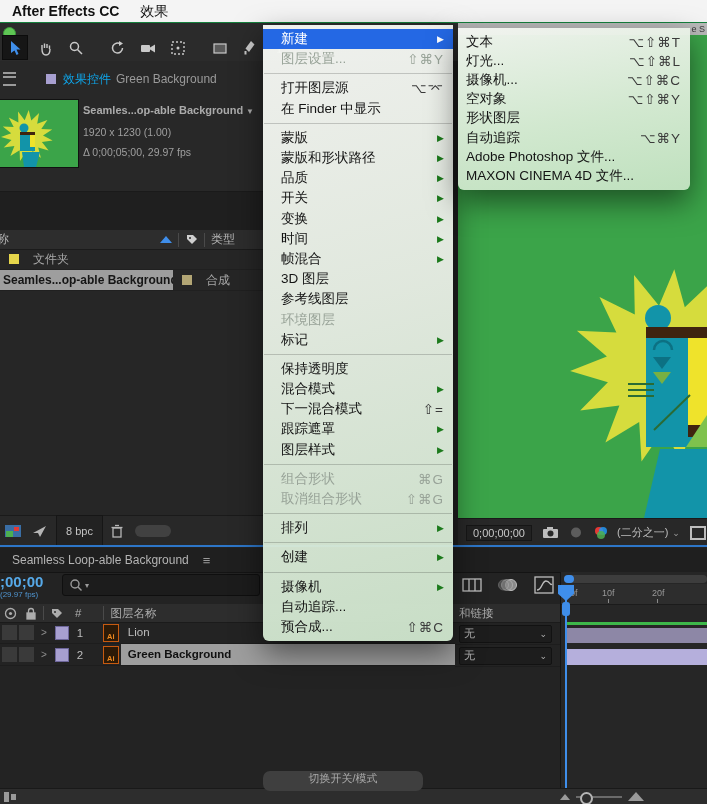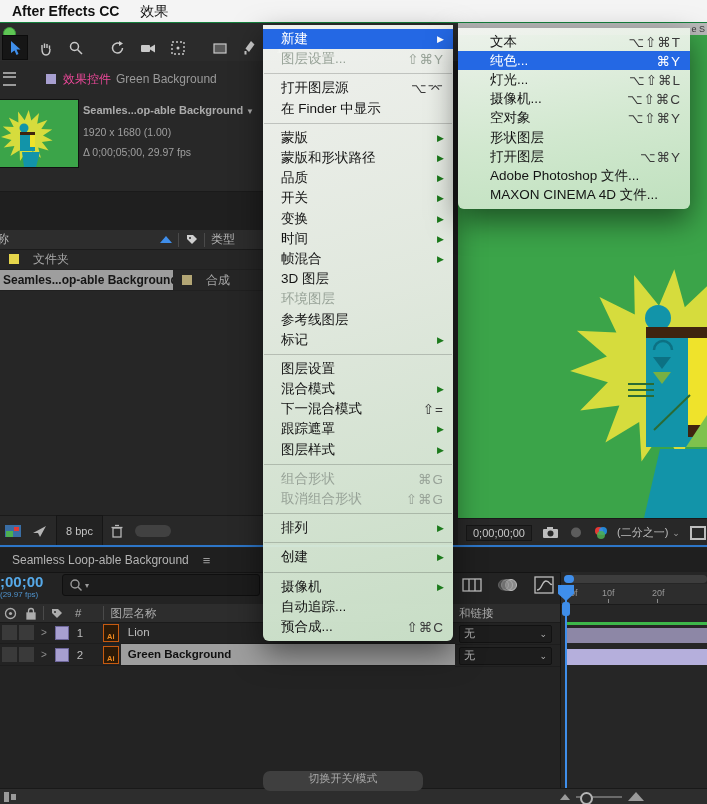--- a/index.html
+++ b/index.html
@@ -22,21 +22,21 @@
   .tool.active{background:#161616;border:1px solid #0c0c0c;}
   .tool svg{display:block;}
   .tgap{width:6px;}
 
   
   .fx-panel{left:0;top:61px;width:263px;height:130px;background:#282828;border-bottom:1px solid #1a1a1a;}
   .fx-head{left:0;top:66px;width:263px;height:26px;display:flex;align-items:center;color:#c3c3c3;font-size:12px;}
   .burger{width:13px;height:10px;margin:0 8px 0 3px;border-top:2px solid #9a9a9a;border-bottom:2px solid #9a9a9a;}
   .burger i{display:block;height:2px;background:#9a9a9a;margin-top:2px;}
   .tabsq{width:10px;height:10px;background:#a79fd0;margin:0 7px 0 22px;}
-  .fx-tab-label{color:#ec4899;}
+  .fx-tab-label{color:#0ea5e9;}
   .fx-comp{color:#9a9a9a;margin-left:5px;}
   .thumb{left:0;top:100px;width:78px;height:67px;outline:1px solid #111;}
   .fx-meta{left:83px;top:100px;width:178px;color:#9f9f9f;font-size:10.5px;line-height:20px;}
   .fx-meta .b{font-weight:bold;color:#ababab;font-size:11px;}
 
   
   .proj{left:0;top:230px;width:263px;height:285px;background:#262626;}
   .proj-head{left:0;top:230px;width:263px;height:19px;background:#2d2d2d;border-bottom:1px solid #1b1b1b;
     display:flex;align-items:center;color:#b5b5b5;font-size:12px;}
   .clip-name{width:12px;overflow:hidden;white-space:nowrap;}
@@ -126,21 +126,21 @@
   .mtn-b{width:0;height:0;border-left:8px solid transparent;border-right:8px solid transparent;border-bottom:9px solid #9a9a9a;}
 
   
   .menu{position:absolute;z-index:20;box-shadow:0 12px 30px rgba(0,0,0,.5);border-radius:0 0 6px 6px;
     padding:4px 0;font-size:13.5px;color:#141414;}
   .menu.main{left:263px;top:25px;width:190px;
     background:linear-gradient(165deg,rgba(246,247,244,.97) 0%,rgba(232,240,229,.96) 45%,rgba(208,231,206,.95) 100%);}
   .menu.sub{left:458px;top:28px;width:232px;
     background:linear-gradient(170deg,rgba(243,245,241,.97) 0%,rgba(216,235,213,.96) 55%,rgba(198,228,196,.95) 100%);}
   .menu-item{height:20.2px;display:flex;align-items:center;padding:0 9px 0 18px;white-space:nowrap;}
-  .menu.sub .menu-item{height:19.2px;padding-left:32px;text-align:center;}
+  .menu.sub .menu-item{height:19.2px;padding-left:8px;text-align:center;}
   .menu-item.hl{background:#2468e4;color:#fff;}
   .menu-item.disabled{color:#98a398;}
   .mi-spring{flex:1;}
   .mi-key{color:#3a3a3a;margin-left:8px;letter-spacing:1px;}
   .menu-item.disabled .mi-key{color:#98a398;}
   .menu-item.hl .mi-key{color:#fff;}
   .mi-arrow{font-size:9px;color:#1c7a1c;margin-left:8px;}
   .menu.main .menu-item.hl .mi-arrow{color:#fff;}
   .menu-sep{height:1px;background:rgba(0,0,0,.18);margin:4px 1px;}
 </style>
@@ -242,21 +242,21 @@
     <polygon class="mane" fill="#d6dc3d" points="52.2,29.6 43.0,35.4 52.6,40.4 41.9,41.9 48.6,50.4 38.2,47.4 40.9,58.0 32.6,51.0 30.8,61.7 26.0,52.0 20.0,61.0 19.6,50.2 10.4,56.0 14.4,45.9 3.7,47.5 11.5,40.0 1.0,37.1 11.2,33.3 2.8,26.4 13.7,27.1 8.8,17.4 18.4,22.5 18.0,11.6 24.7,20.2 28.7,10.1 31.3,20.6 39.1,13.0 37.2,23.7 47.4,19.9 41.3,28.9"></polygon>
     <circle cx="24" cy="28" r="4.5" fill="#1294a9"></circle>
     <rect x="20" y="33" width="15" height="18" fill="#1294a9"></rect>
     <rect x="30" y="34" width="5" height="13" fill="#efe32b"></rect>
     <rect x="20" y="32" width="15" height="3" fill="#3f240f"></rect>
     <polygon points="22,52 40,52 36,67 24,67" fill="#1294a9"></polygon>
   </svg>
   <div class="abs fx-meta">
     <div><span class="b">Seamles...op-able Background</span>
       <span class="b" style="font-size:8px;">▼</span></div>
-    <div>1920 x 1680 (1.00)</div>
+    <div>1920 x 1230 (1.00)</div>
     <div>Δ 0;00;05;00, 29.97 fps</div>
   </div>
 
   <div class="abs proj"></div>
   <div class="abs proj-head">
     <span class="clip-name"><span>名称</span></span>
     <span class="sortarrow"></span>
     <span class="colsep"></span>
     <svg width="13" height="13">
       <path d="M2,2 h6 l4,4 -5,5 -5,-5 z" fill="#cfcfcf"></path>
@@ -516,36 +516,36 @@
       </div>
       <div class="menu-item">
         <span class="mi-label">帧混合</span>
         <span class="mi-spring"></span>
         <span class="mi-arrow">▶</span>
       </div>
       <div class="menu-item">
         <span class="mi-label">3D 图层</span>
         <span class="mi-spring"></span>
       </div>
+      <div class="menu-item">
+        <span class="mi-label">参考线图层</span>
+        <span class="mi-spring"></span>
+      </div>
       <div class="menu-item disabled">
         <span class="mi-label">环境图层</span>
         <span class="mi-spring"></span>
       </div>
       <div class="menu-item">
-        <span class="mi-label">参考线图层</span>
-        <span class="mi-spring"></span>
-      </div>
-      <div class="menu-item">
         <span class="mi-label">标记</span>
         <span class="mi-spring"></span>
         <span class="mi-arrow">▶</span>
       </div>
       <div class="menu-sep"></div>
       <div class="menu-item">
-        <span class="mi-label">图层设置</span>
+        <span class="mi-label">保持透明度</span>
         <span class="mi-spring"></span>
       </div>
       <div class="menu-item">
         <span class="mi-label">混合模式</span>
         <span class="mi-spring"></span>
         <span class="mi-arrow">▶</span>
       </div>
       <div class="menu-item">
         <span class="mi-label">下一混合模式</span>
         <span class="mi-spring"></span>
@@ -599,46 +599,41 @@
         <span class="mi-spring"></span>
         <span class="mi-key">⇧⌘C</span>
       </div>
     </div>
   <div class="menu sub" id="new-submenu">
       <div class="menu-item">
         <span class="mi-label">文本</span>
         <span class="mi-spring"></span>
         <span class="mi-key">⌥⇧⌘T</span>
       </div>
-      <div class="menu-item hl">
-        <span class="mi-label">纯色...</span>
-        <span class="mi-spring"></span>
-        <span class="mi-key">⌘Y</span>
-      </div>
       <div class="menu-item">
         <span class="mi-label">灯光...</span>
         <span class="mi-spring"></span>
         <span class="mi-key">⌥⇧⌘L</span>
       </div>
       <div class="menu-item">
         <span class="mi-label">摄像机...</span>
         <span class="mi-spring"></span>
         <span class="mi-key">⌥⇧⌘C</span>
       </div>
       <div class="menu-item">
         <span class="mi-label">空对象</span>
         <span class="mi-spring"></span>
         <span class="mi-key">⌥⇧⌘Y</span>
       </div>
       <div class="menu-item">
         <span class="mi-label">形状图层</span>
         <span class="mi-spring"></span>
       </div>
       <div class="menu-item">
-        <span class="mi-label">打开图层</span>
+        <span class="mi-label">自动追踪</span>
         <span class="mi-spring"></span>
         <span class="mi-key">⌥⌘Y</span>
       </div>
       <div class="menu-item">
         <span class="mi-label">Adobe Photoshop 文件...</span>
         <span class="mi-spring"></span>
       </div>
       <div class="menu-item">
         <span class="mi-label">MAXON CINEMA 4D 文件...</span>
         <span class="mi-spring"></span>

